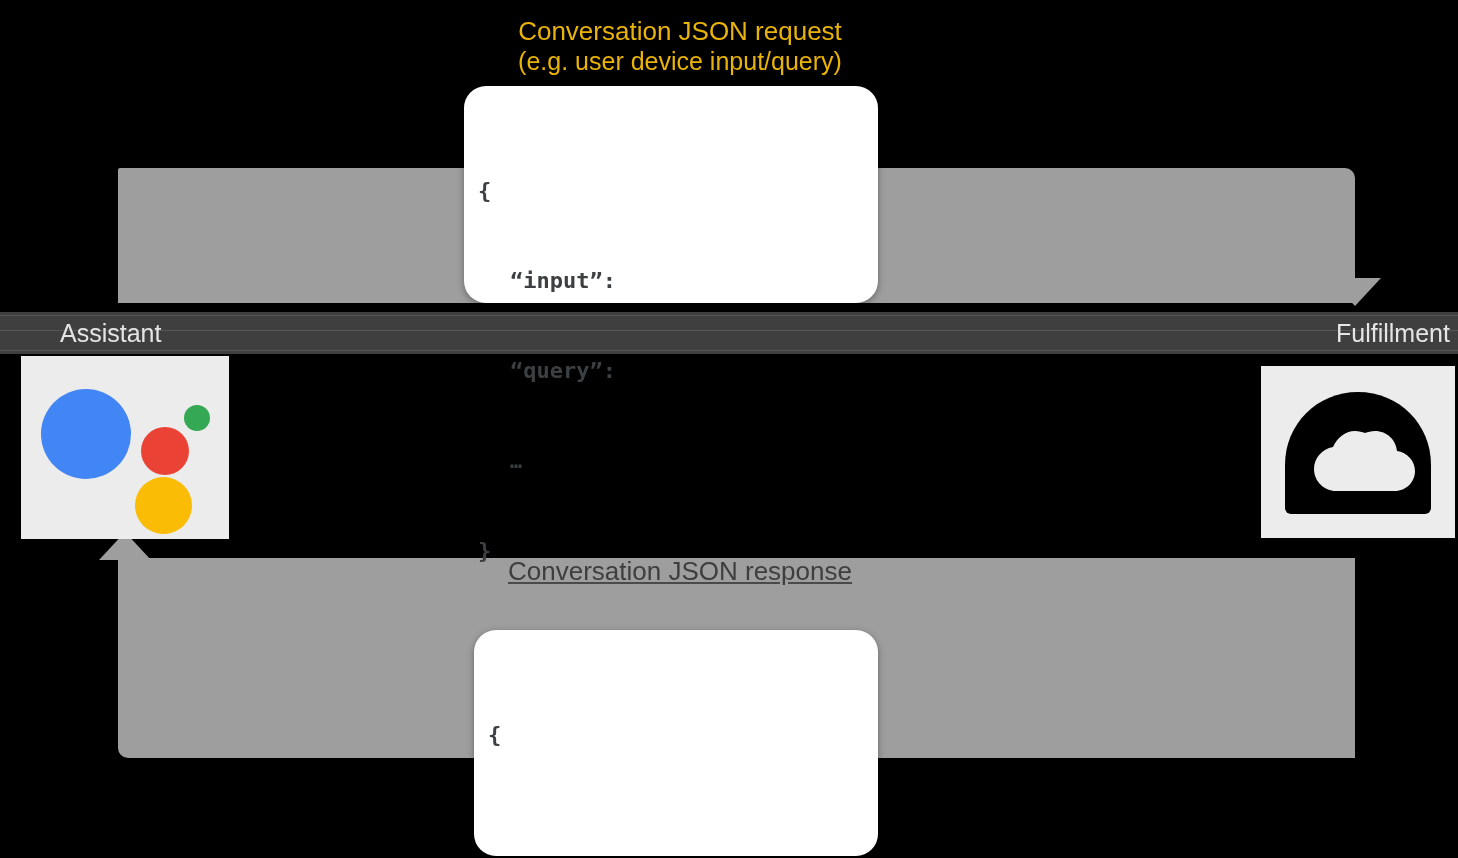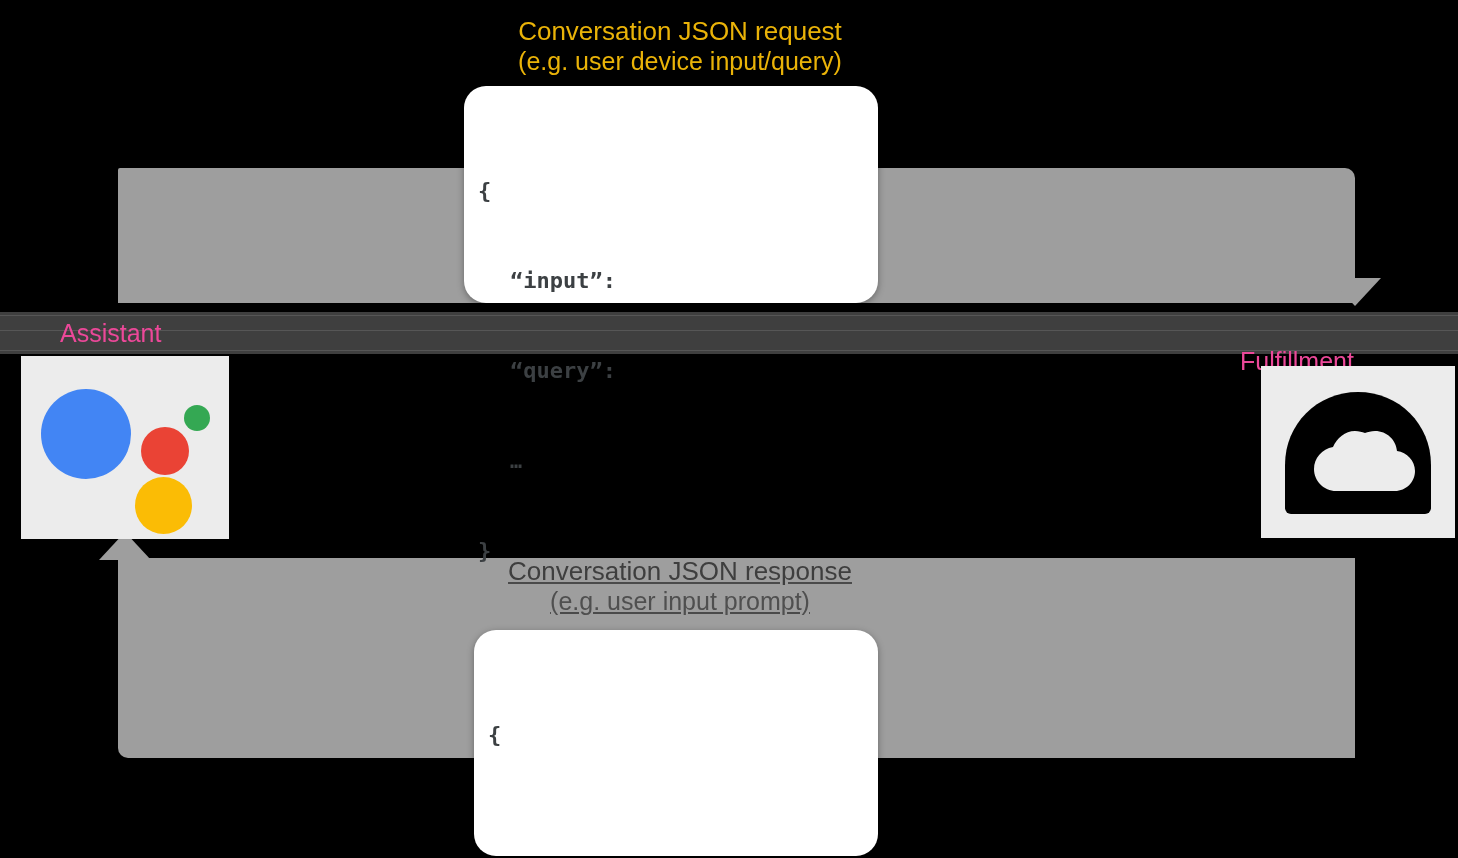--- a/index.html
+++ b/index.html
@@ -150,25 +150,25 @@
   }
   .caption.bottom-caption .c-title { color: #3e3e3e; }
   .caption.bottom-caption .c-sub   { color: #4f4f4f; }
 
   
   .edge-label {
     position: absolute;
     top: 319px;
     font-size: 25px;
     line-height: 28px;
-    color: #ec4899;
+    color: #e5e5e5;
     font-family: "Liberation Sans", sans-serif;
   }
   .edge-label.left  { left: 60px; }
-  .edge-label.right { left: 1240px; margin-top: 28px; }
+  .edge-label.right { left: 1336px; }
 </style>
 </head>
 <body>
 
 <div id="stage">
 
   <div class="arrow-band top"></div>
   <div class="arrowhead-down"></div>
 
   <div class="arrow-band bottom"></div>
@@ -207,21 +207,20 @@
   <div class="json-card top">
     <span class="json-line">{</span>
     <span class="json-line indent">“input”:</span>
     <span class="json-line indent">“query”:</span>
     <span class="json-line indent ellipsis">…</span>
     <span class="json-line">}</span>
   </div>
 
   <div class="caption bottom-caption">
     <span class="c-title">Conversation JSON response</span>
-    <span class="c-sub">(e.g. user input prompt)</span>
   </div>
 
   <div class="json-card bottom">
     <span class="json-line">{</span>
     
     
     
   </div>
 
 </div>

